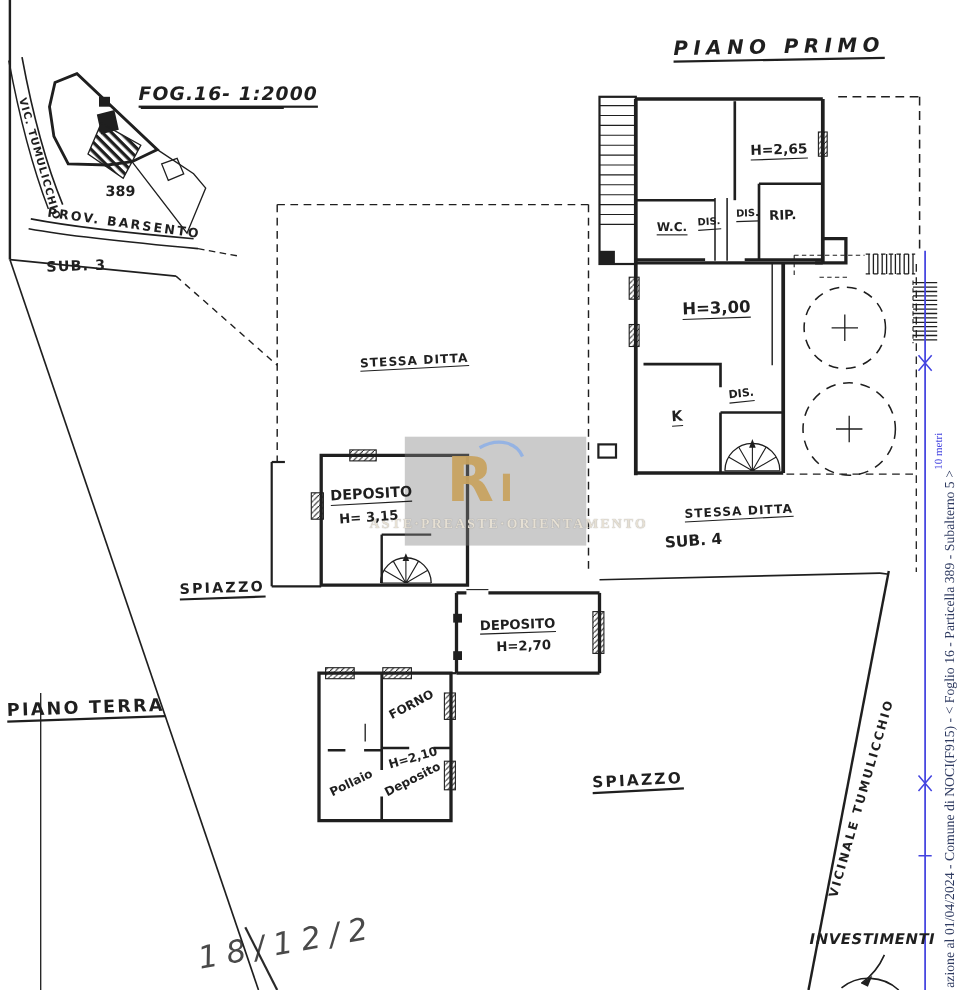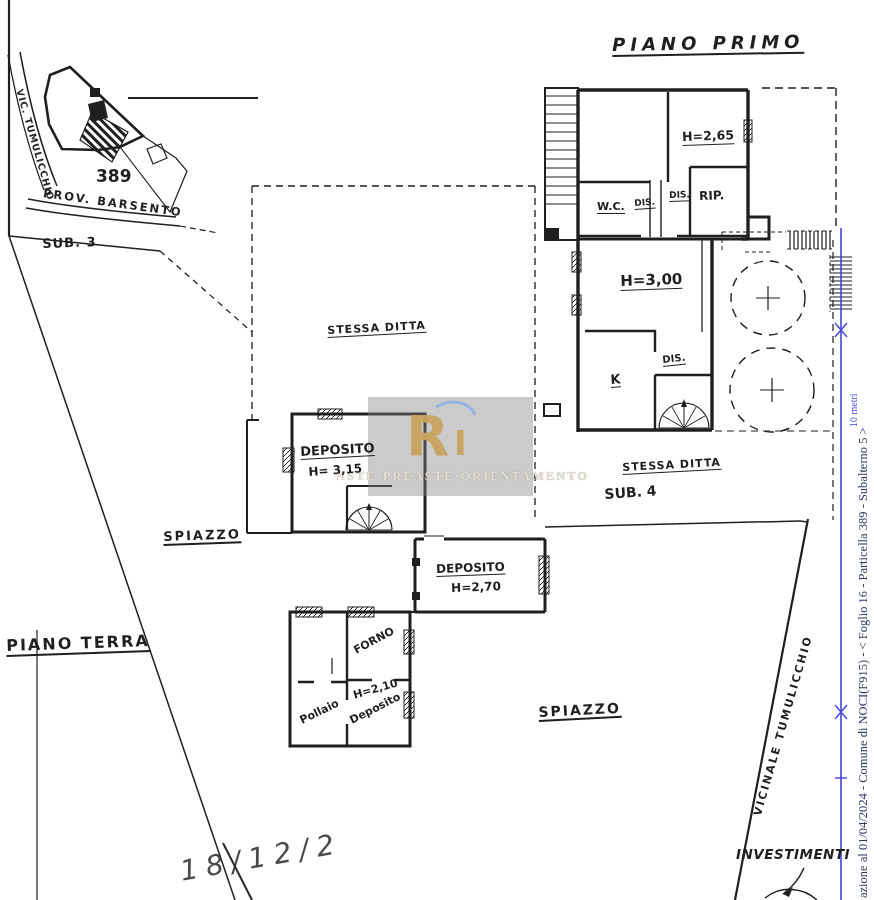--- a/index.html
+++ b/index.html
@@ -179,22 +179,23 @@
 
   <div class="wm-box">
     <svg width="80" height="62" viewBox="0 0 80 62" style="position:absolute;left:34px;top:2px">
       <path d="M34,8 C52,-2 68,4 73,16" stroke="#8fb0e6" stroke-width="3" fill="none" opacity="0.9"></path>
       <text x="4" y="56" font-family="DejaVu Sans, sans-serif" font-size="56" font-weight="800" fill="#c8a360" opacity="0.95">R</text>
       <text x="52" y="56" font-family="DejaVu Sans, sans-serif" font-size="34" font-weight="800" fill="#c8a360" opacity="0.95">I</text>
     </svg>
   </div>
   <div class="wm-text">ASTE·PREASTE·ORIENTAMENTO</div>
 
+  <div class="lbl ul" style="left:126px;top:78px;font-size:17px;font-style:italic;letter-spacing:1px;">FOG.16- 1:2000</div>
   <div class="lbl" style="left:24px;top:88px;font-size:9.5px;letter-spacing:1px;transform:rotate(74deg);">VIC. TUMULICCHIO</div>
-  <div class="lbl" style="left:96px;top:168px;font-size:17px;">389</div>
+  <div class="lbl" style="left:96px;top:168px;font-size:13px;">389</div>
   <div class="lbl" style="left:44px;top:188px;font-size:11.5px;letter-spacing:2px;transform:rotate(8deg);">PROV. BARSENTO</div>
   <div class="lbl" style="left:42px;top:237px;font-size:13px;letter-spacing:1px;transform:rotate(-2deg);">SUB. 3</div>
 
   <div class="lbl ul" style="left:612px;top:36px;font-size:18px;letter-spacing:5px;font-style:italic;transform:rotate(-1deg);">PIANO PRIMO</div>
   <div class="lbl ul1" style="left:682px;top:131px;font-size:12.5px;transform:rotate(-2deg);">H=2,65</div>
   <div class="lbl ul1" style="left:597px;top:201px;font-size:11px;">W.C.</div>
   <div class="lbl ul1" style="left:634px;top:199px;font-size:9px;transform:rotate(-4deg);">DIS.</div>
   <div class="lbl ul1" style="left:669px;top:191px;font-size:9px;transform:rotate(-2deg);">DIS.</div>
   <div class="lbl" style="left:699px;top:190px;font-size:12px;transform:rotate(-2deg);">RIP.</div>
   <div class="lbl ul1" style="left:620px;top:274px;font-size:15px;transform:rotate(-2deg);">H=3,00</div>

